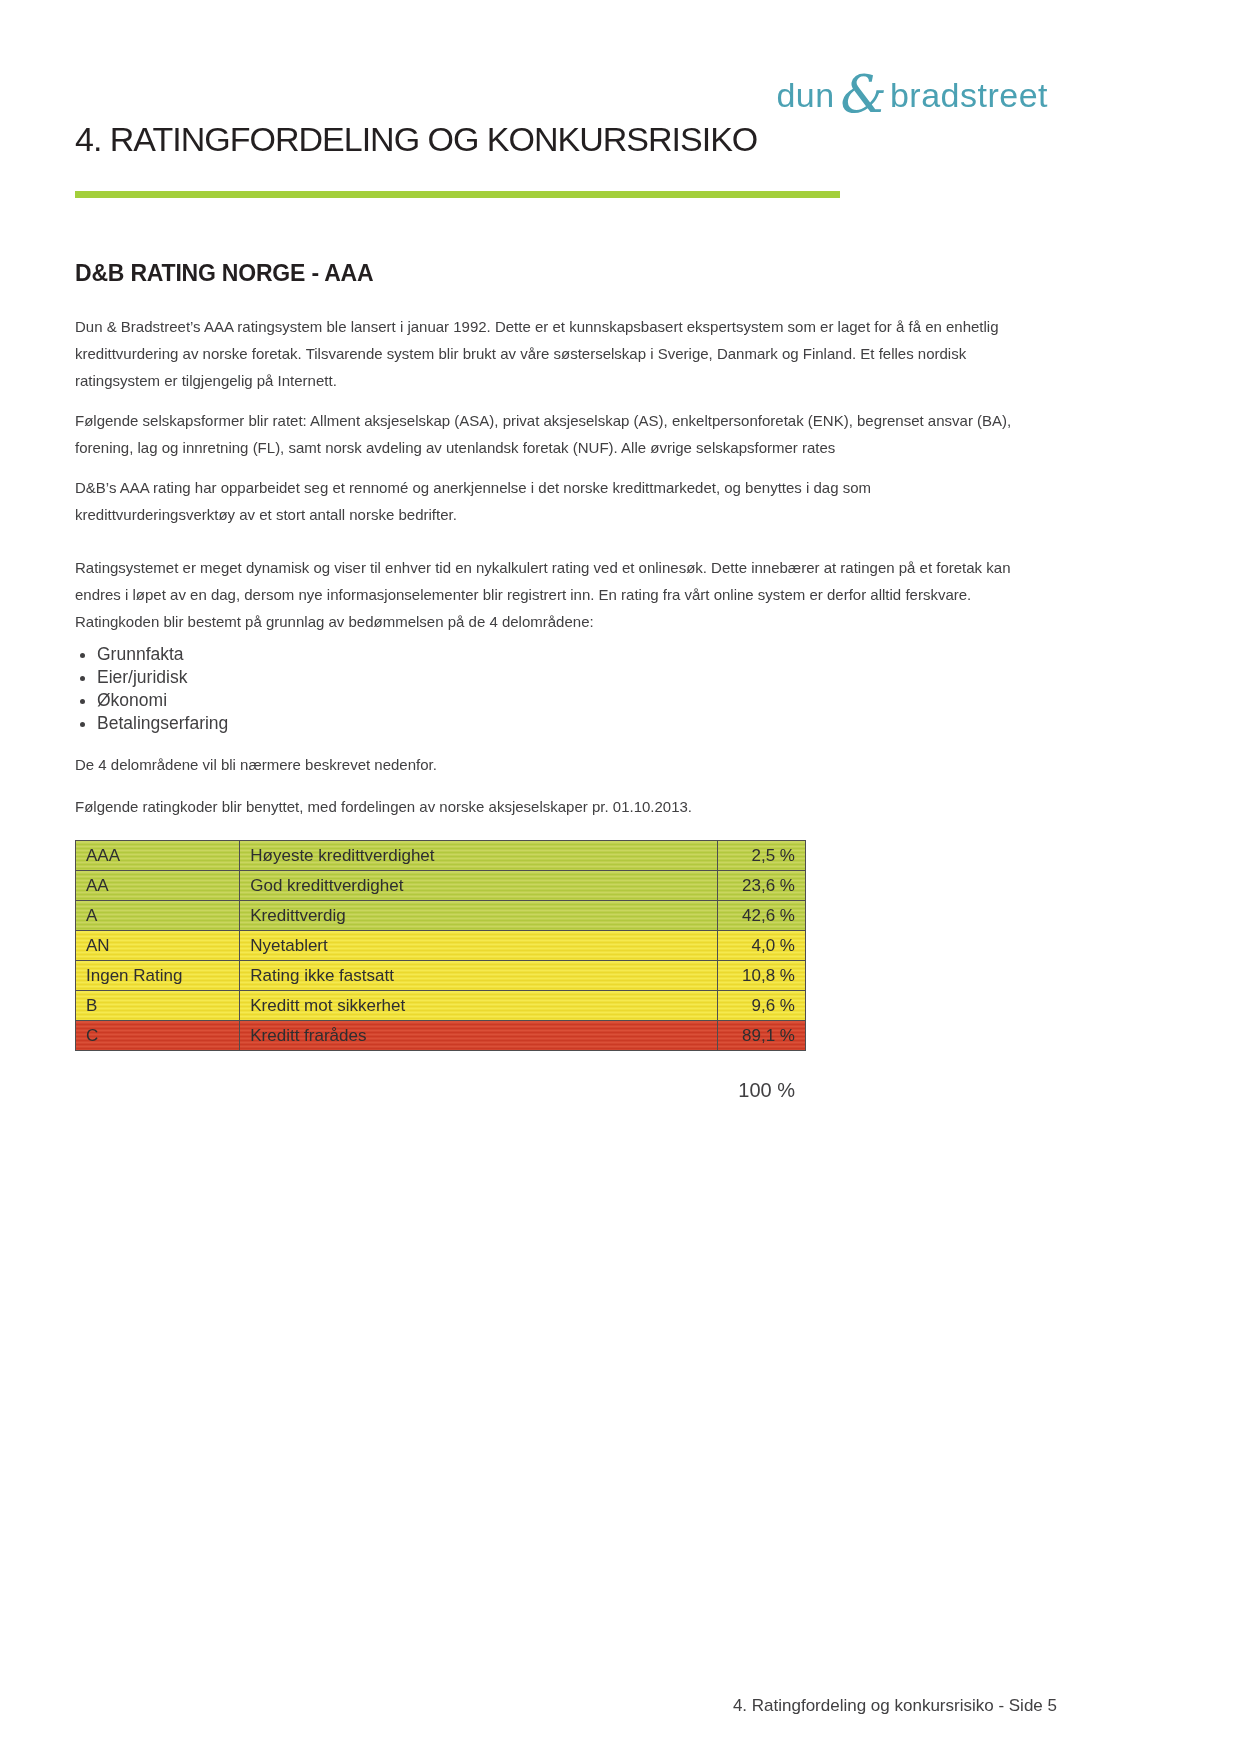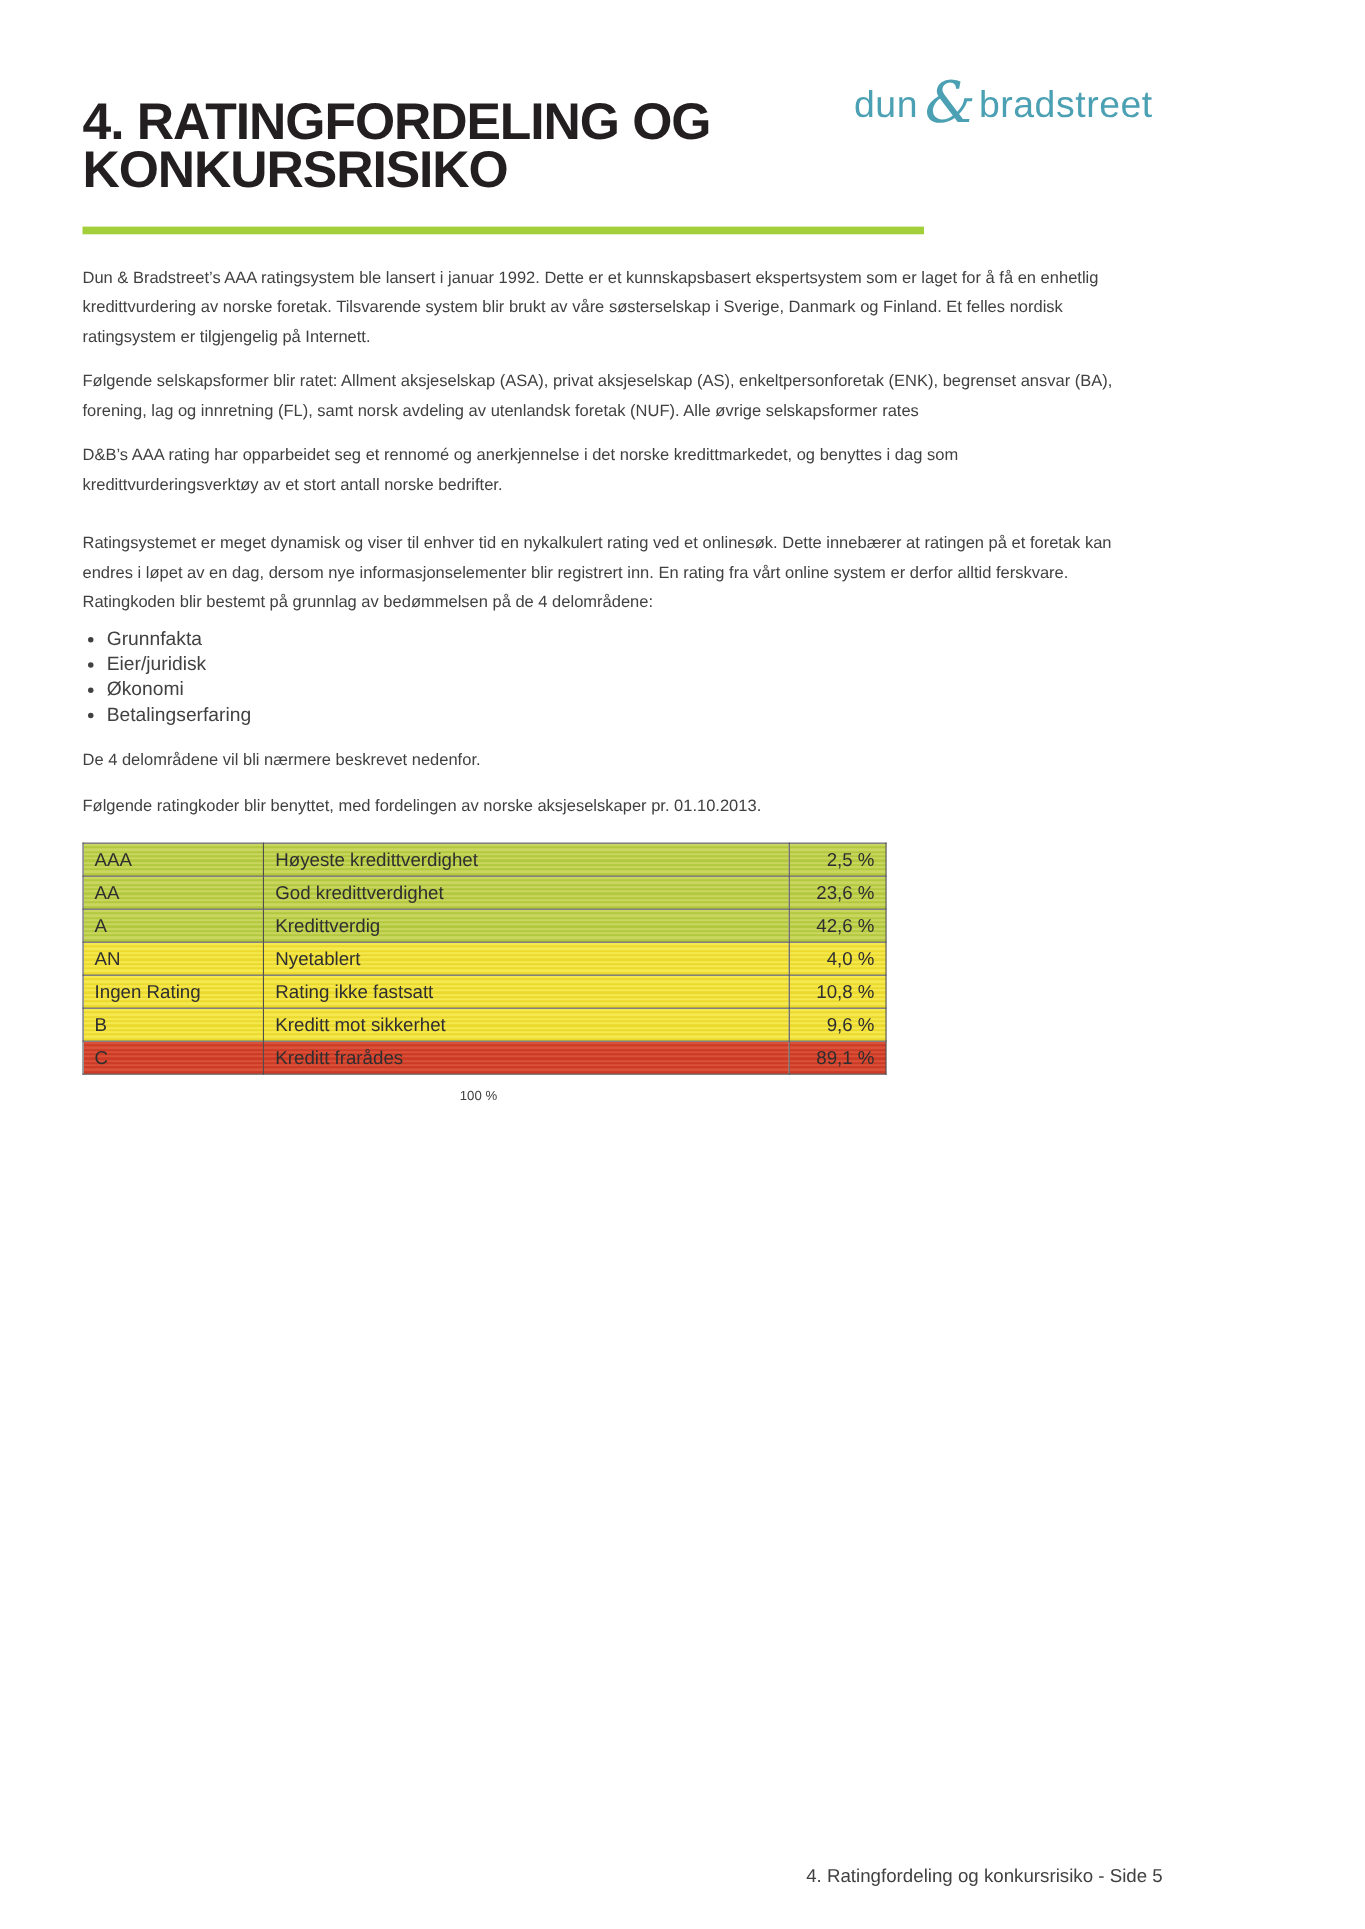--- a/index.html
+++ b/index.html
@@ -28,24 +28,24 @@
   .logo-amp {
     font-family: "DejaVu Serif", serif;
     font-style: italic;
     font-size: 52px;
     margin: 0 3px 0 6px;
     position: relative;
     top: 4px;
   }
   .content { position: absolute; left: 75px; top: 0; width: 950px; }
   h1 {
-    margin-top: 88px;
-    font-size: 47px;
+    margin-top: 117px;
+    font-size: 34px;
     line-height: 44px;
-    font-weight: 700;
+    font-weight: 400;
     letter-spacing: -1px;
     color: #231f20;
   }
   .rule { margin-top: 30px; width: 765px; height: 7px; background: #a3cf3b; }
   h2 { font-size: 23px; font-weight: 700; color: #231f20; letter-spacing: -0.2px; }
   .h2-first { margin-top: 62px; }
   .h2-second { margin-top: 46px; }
   p { font-size: 15px; line-height: 27px; color: #414042; }
   .p-lead { margin-top: 26px; }
   .p-follow { margin-top: 13px; }
@@ -76,24 +76,24 @@
     background: repeating-linear-gradient(180deg, #c9d65f 0px, #c9d65f 2px, #b2c83e 2px, #b2c83e 4px);
   }
   tr.row-yellow td {
     background: repeating-linear-gradient(180deg, #f5e94f 0px, #f5e94f 2px, #ebd92e 2px, #ebd92e 4px);
   }
   tr.row-red td {
     background: repeating-linear-gradient(180deg, #da5038 0px, #da5038 2px, #cb3a24 2px, #cb3a24 4px);
   }
   .total {
     width: 731px;
-    margin-top: 12px;
-    text-align: center;
+    margin-top: 28px;
+    text-align: right;
     padding-right: 11px;
-    font-size: 12px;
+    font-size: 20px;
     color: #414042;
   }
   .footer {
     position: absolute;
     right: 184px;
     bottom: 38px;
     font-size: 17px;
     color: #414042;
   }
 </style>
@@ -106,20 +106,21 @@
     <span class="logo-word">dun</span>
     <span class="logo-amp">&amp;</span>
     <span class="logo-word">bradstreet</span>
   </div>
 
   <div class="content">
 
     <h1>4. RATINGFORDELING OG KONKURSRISIKO</h1>
     <div class="rule"></div>
 
+    <h2 class="h2-first">D&amp;B RATING NORGE - AAA</h2>
     <p class="p-lead">Dun &amp; Bradstreet’s AAA ratingsystem ble lansert i januar 1992. Dette er et kunnskapsbasert ekspertsystem som er laget for å få en enhetlig kredittvurdering av norske foretak. Tilsvarende system blir brukt av våre søsterselskap i Sverige, Danmark og Finland. Et felles nordisk ratingsystem er tilgjengelig på Internett.</p>
     <p class="p-follow">Følgende selskapsformer blir ratet: Allment aksjeselskap (ASA), privat aksjeselskap (AS), enkeltpersonforetak (ENK), begrenset ansvar (BA), forening, lag og innretning (FL), samt norsk avdeling av utenlandsk foretak (NUF). Alle øvrige selskapsformer rates</p>
     <p class="p-follow">D&amp;B’s AAA rating har opparbeidet seg et rennomé og anerkjennelse i det norske kredittmarkedet, og benyttes i dag som kredittvurderingsverktøy av et stort antall norske bedrifter.</p>
 
     <p class="p-lead">Ratingsystemet er meget dynamisk og viser til enhver tid en nykalkulert rating ved et onlinesøk. Dette innebærer at ratingen på et foretak kan endres i løpet av en dag, dersom nye informasjonselementer blir registrert inn. En rating fra vårt online system er derfor alltid ferskvare. Ratingkoden blir bestemt på grunnlag av bedømmelsen på de 4 delområdene:</p>
 
     <ul class="subareas">
       <li>Grunnfakta</li>
       <li>Eier/juridisk</li>
       <li>Økonomi</li>

